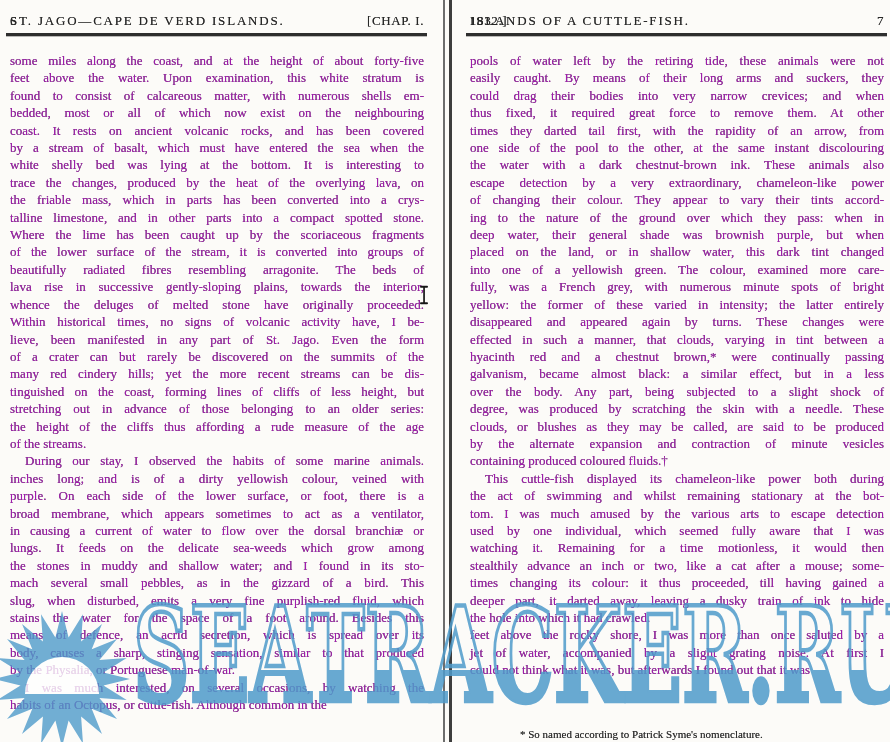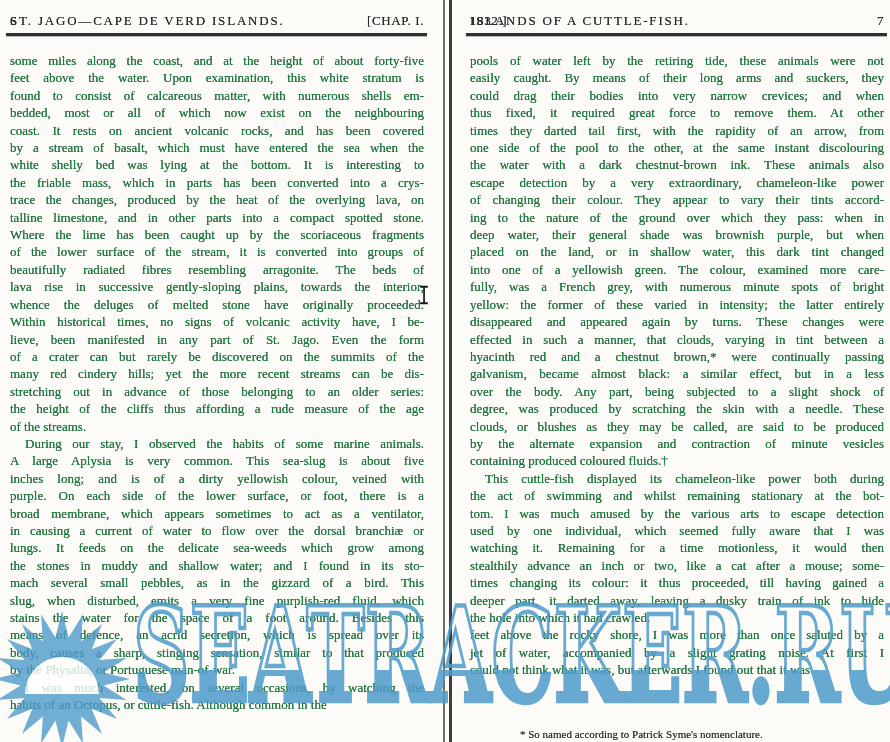--- a/index.html
+++ b/index.html
@@ -12,21 +12,21 @@
   .running-head{position:absolute;top:13px;left:0;width:100%;height:18px;
                 font-size:13px;color:#272727;letter-spacing:0.6px;
                 text-shadow:0 0 0.5px rgba(40,40,40,0.7);}
   .rh-left{position:absolute;left:0;top:0;}
   .rh-center{position:absolute;left:0;right:0;top:0;letter-spacing:1.8px;}
   .rh-right{position:absolute;right:0;top:0;}
   .head-rule{position:absolute;top:33px;left:-4px;right:-3px;height:3px;background:#2e2e2e;
              box-shadow:0 1px 0 rgba(60,60,60,0.35);}
 
   .body-text{position:absolute;top:52px;left:0;width:100%;font-size:13px;line-height:17.4px;
-             color:#15803d;text-shadow:0 0 0.5px rgba(35,35,35,0.75);}
+             color:#a21caf;text-shadow:0 0 0.5px rgba(35,35,35,0.75);}
   .line{text-align:justify;text-align-last:justify;}
   .line.last{text-align-last:left;}
   .line.indent{text-indent:15px;}
 
   .footnotes{position:absolute;top:727px;left:0;width:100%;font-size:11px;line-height:14.5px;
              color:#2a2a2a;text-shadow:0 0 0.4px rgba(45,45,45,0.7);}
   .footnote{padding-left:50px;}
   .footnote.fn2{padding-left:42px;}
   .footnote i{font-style:italic;}
 
@@ -57,37 +57,37 @@
     </div>
     <div class="head-rule"></div>
     <div class="body-text">
         <div class="line">some miles along the coast, and at the height of about forty-five</div>
         <div class="line">feet above the water.  Upon examination, this white stratum is</div>
         <div class="line">found to consist of calcareous matter, with numerous shells em-</div>
         <div class="line">bedded, most or all of which now exist on the neighbouring</div>
         <div class="line">coast.  It rests on ancient volcanic rocks, and has been covered</div>
         <div class="line">by a stream of basalt, which must have entered the sea when the</div>
         <div class="line">white shelly bed was lying at the bottom.  It is interesting to</div>
+        <div class="line">trace the changes, produced by the heat of the overlying lava, on</div>
         <div class="line">the friable mass, which in parts has been converted into a crys-</div>
-        <div class="line">trace the changes, produced by the heat of the overlying lava, on</div>
         <div class="line">talline limestone, and in other parts into a compact spotted stone.</div>
         <div class="line">Where the lime has been caught up by the scoriaceous fragments</div>
         <div class="line">of the lower surface of the stream, it is converted into groups of</div>
         <div class="line">beautifully radiated fibres resembling arragonite.  The beds of</div>
         <div class="line">lava rise in successive gently-sloping plains, towards the interior,</div>
         <div class="line">whence the deluges of melted stone have originally proceeded.</div>
         <div class="line">Within historical times, no signs of volcanic activity have, I be-</div>
         <div class="line">lieve, been manifested in any part of St. Jago.  Even the form</div>
         <div class="line">of a crater can but rarely be discovered on the summits of the</div>
         <div class="line">many red cindery hills; yet the more recent streams can be dis-</div>
+        <div class="line">tinguished on the coast, forming lines of cliffs of less height, but</div>
         <div class="line">stretching out in advance of those belonging to an older series:</div>
         <div class="line">the height of the cliffs thus affording a rude measure of the age</div>
         <div class="line last">of the streams.</div>
         <div class="line indent">During our stay, I observed the habits of some marine animals.</div>
-        <div class="line">A large Aplysia is very common.  This sea-slug is about five</div>
         <div class="line">inches long; and is of a dirty yellowish colour, veined with</div>
         <div class="line">purple.  On each side of the lower surface, or foot, there is a</div>
         <div class="line">broad membrane, which appears sometimes to act as a ventilator,</div>
         <div class="line">in causing a current of water to flow over the dorsal branchiæ or</div>
         <div class="line">lungs.  It feeds on the delicate sea-weeds which grow among</div>
         <div class="line">the stones in muddy and shallow water; and I found in its sto-</div>
         <div class="line">mach several small pebbles, as in the gizzard of a bird.  This</div>
         <div class="line">slug, when disturbed, emits a very fine purplish-red fluid, which</div>
         <div class="line">stains the water for the space of a foot around.  Besides this</div>
         <div class="line">means of defence, an acrid secretion, which is spread over its</div>

